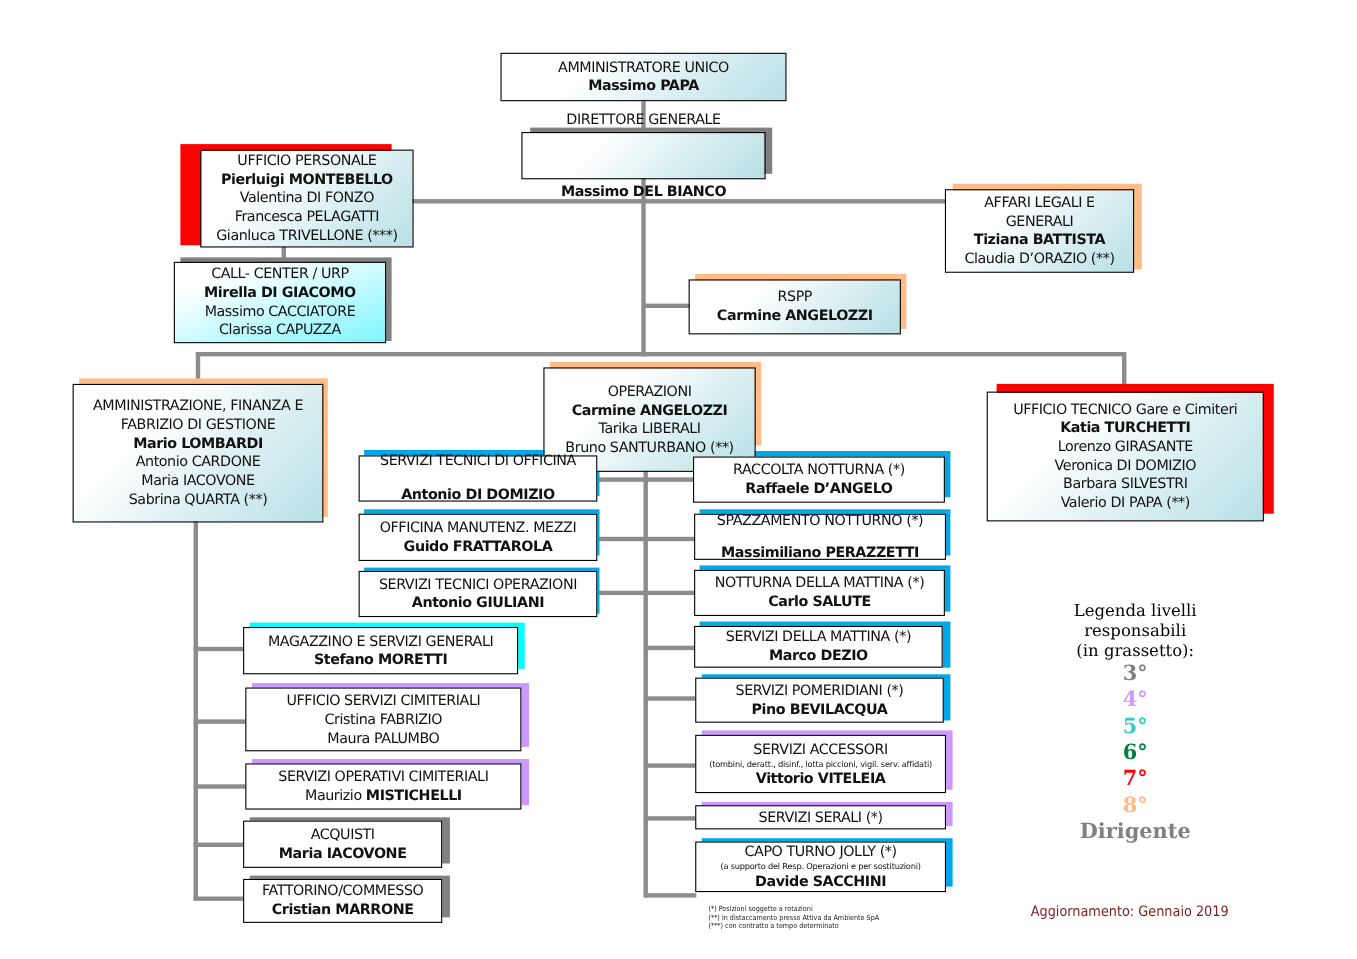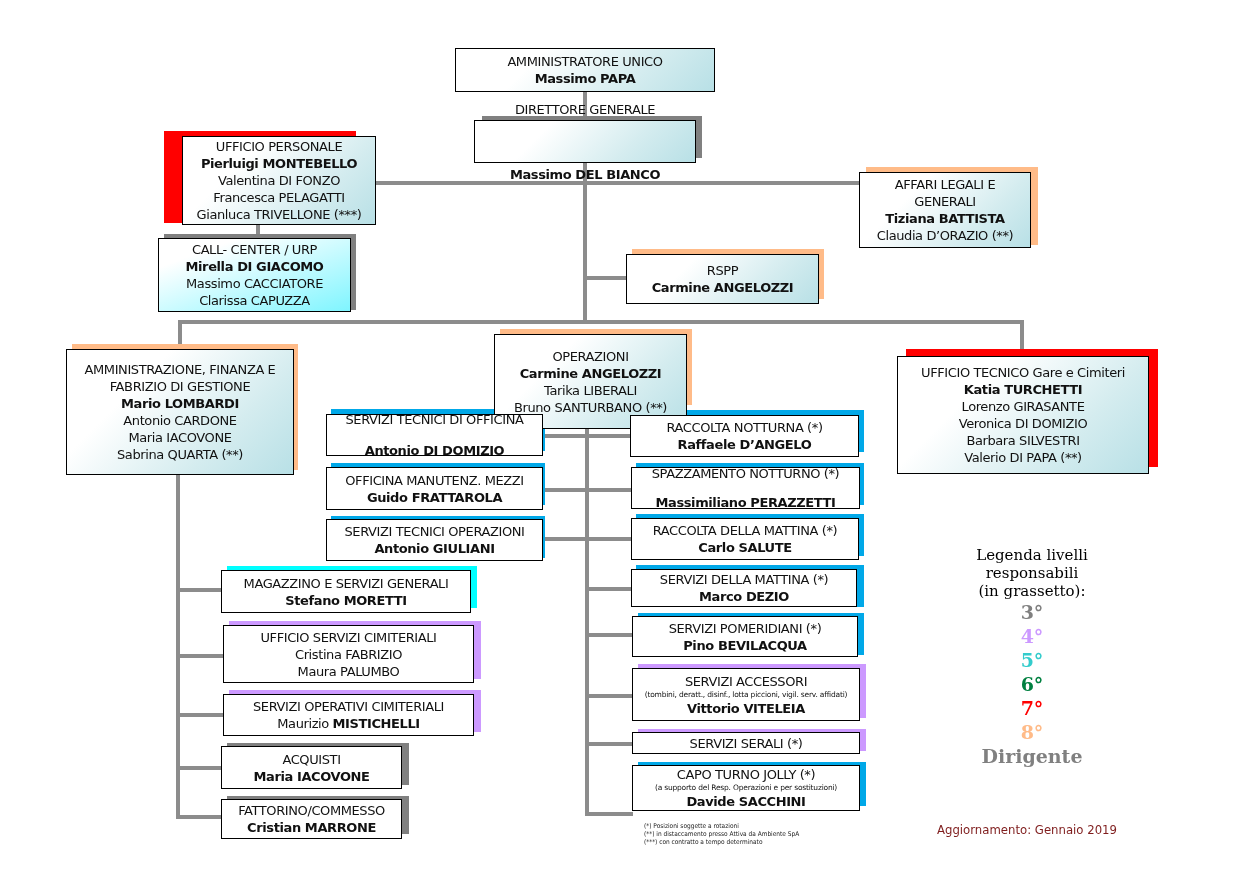--- a/index.html
+++ b/index.html
@@ -152,21 +152,21 @@
 
 <div class="box" style="left:630px;top:415px;width:229px;height:42px;">
   <div class="t">RACCOLTA NOTTURNA (*)</div>
   <div class="b">Raffaele D’ANGELO</div>
 </div>
 <div class="box" style="left:631px;top:467px;width:229px;height:42px;gap:12px;">
   <div class="t">SPAZZAMENTO NOTTURNO (*)</div>
   <div class="b">Massimiliano PERAZZETTI</div>
 </div>
 <div class="box" style="left:631px;top:518px;width:228px;height:42px;">
-  <div class="t">RACCOLTA DELLA MATTINA (*)</div>
+  <div class="t">NOTTURNA DELLA MATTINA (*)</div>
   <div class="b">Carlo SALUTE</div>
 </div>
 <div class="box" style="left:631px;top:569px;width:226px;height:38px;">
   <div class="t">SERVIZI DELLA MATTINA (*)</div>
   <div class="b">Marco DEZIO</div>
 </div>
 <div class="box" style="left:632px;top:616px;width:226px;height:41px;">
   <div class="t">SERVIZI POMERIDIANI (*)</div>
   <div class="b">Pino BEVILACQUA</div>
 </div>

